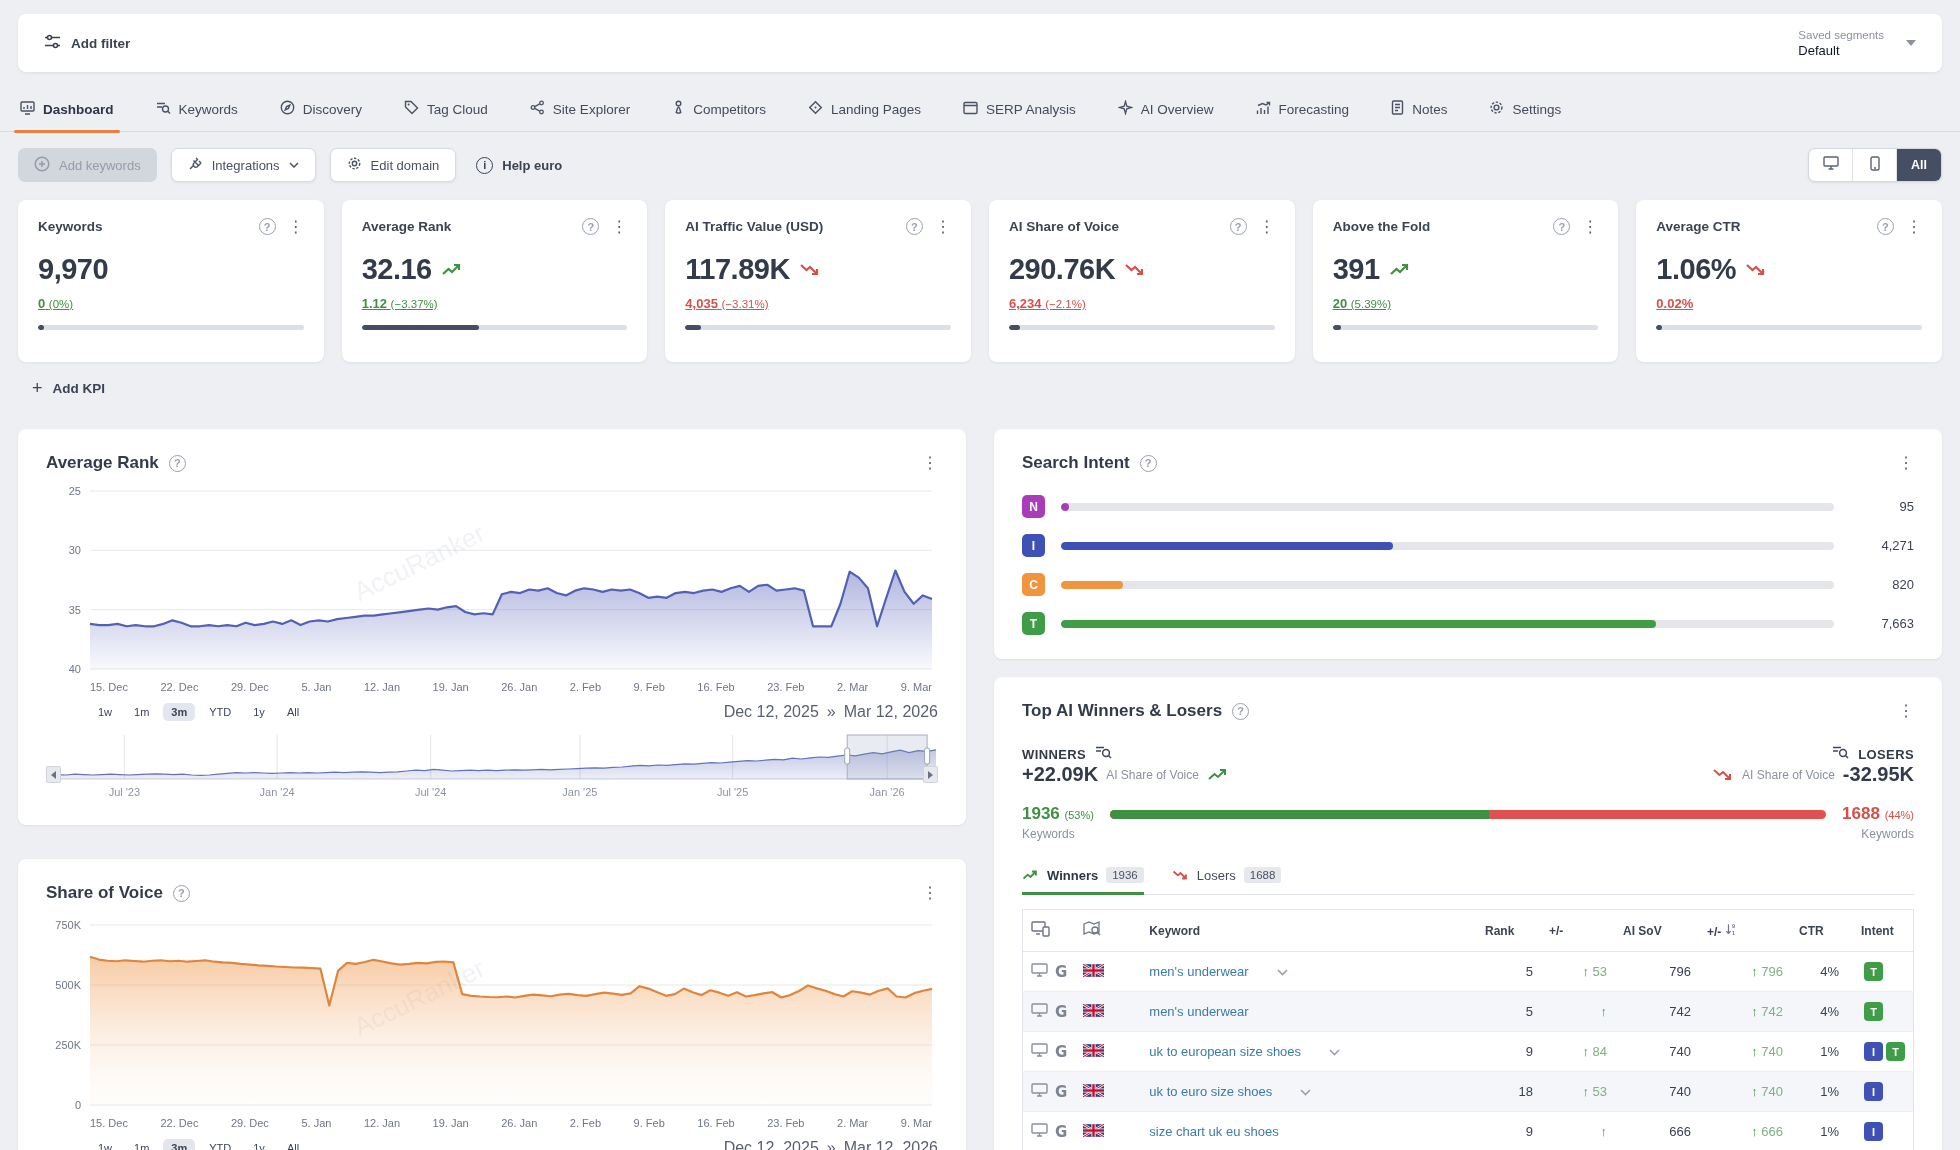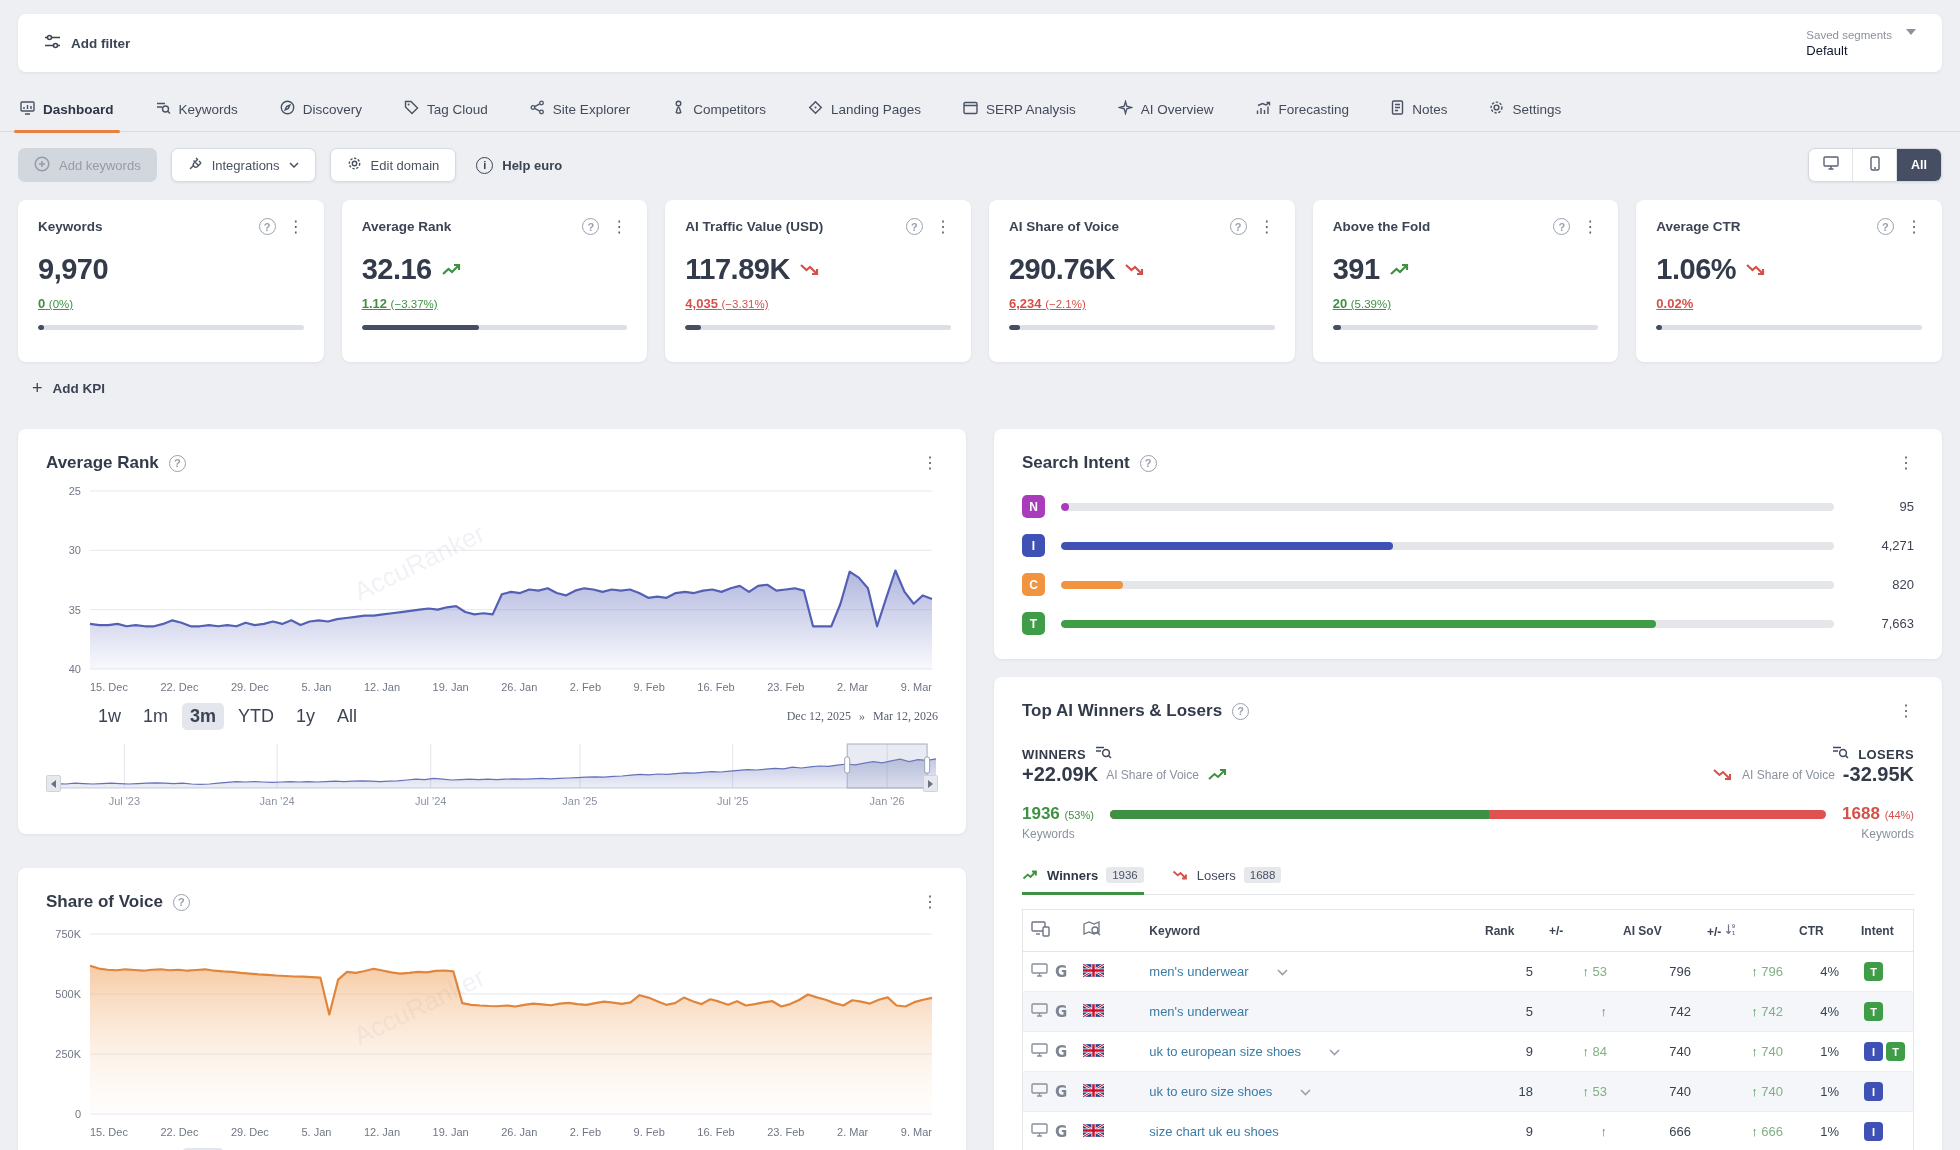--- a/index.html
+++ b/index.html
@@ -4,21 +4,21 @@
 <style>
   * { margin:0; padding:0; box-sizing:border-box; }
   html,body { width:1960px; height:1150px; overflow:hidden; background:#edeff3;
     font-family:"Liberation Sans", sans-serif; color:#39414f; }
   .shadow { box-shadow:0 1px 3px rgba(20,30,50,.07); }
 
   
   .filter-bar { margin:14px 18px 0; height:58px; background:#fff; border-radius:8px;
     display:flex; align-items:center; padding:0 26px; justify-content:space-between; }
   .addfilter { display:flex; align-items:center; gap:10px; font-size:13.5px; font-weight:600; color:#3c4454; cursor:pointer; }
-  .segments { display:flex; align-items:flex-start; gap:14px; cursor:pointer; }
+  .segments { display:flex; align-items:center; gap:22px; cursor:pointer; }
   .segments .lines { text-align:left; }
   .segments .l1 { font-size:11.5px; color:#8b919e; }
   .segments .l2 { font-size:13px; color:#0f172a; margin-top:2px; }
   .caret { width:0; height:0; border-left:5px solid transparent; border-right:5px solid transparent; border-top:6px solid #8b919e; }
 
   
   .tabs { margin-top:24px; padding:0 18px; display:flex; gap:38px; border-bottom:1px solid #d8dce2; }
   .tab { display:flex; align-items:center; gap:8px; font-size:13.5px; color:#434b5b;
     padding:4px 2px 13px; cursor:pointer; position:relative; }
   .tab svg { stroke:#4a5264; }
@@ -70,23 +70,23 @@
   .panel-title { font-size:17px; font-weight:700; color:#333b4b; }
   .panel-head .spacer { flex:1; }
 
   .chart-host { width:100%; position:relative; }
   .chart-host.rank { height:190px; margin-top:12px; }
   .chart-host.sov  { height:192px; margin-top:16px; }
   .xlabels { display:flex; justify-content:space-between; padding-left:44px; padding-right:6px;
     font-size:11px; color:#6f7684; margin-top:6px; }
   .controls { display:flex; align-items:center; margin-top:10px; padding-left:44px; }
   .ranges { display:flex; gap:6px; align-items:center; }
-  .rbtn { font-size:18px; color:#3c4454; padding:3px 8px; border-radius:5px; cursor:pointer; }
+  .rbtn { font-size:11px; color:#3c4454; padding:3px 8px; border-radius:5px; cursor:pointer; }
   .rbtn.active { background:#e3e6ec; font-weight:700; }
-  .daterange { margin-left:auto; font-size:12px; color:#59606f; display:flex; gap:8px; align-items:center;font-family:Liberation Serif, serif; }
+  .daterange { margin-left:auto; font-size:16px; color:#59606f; display:flex; gap:8px; align-items:center; }
   .brush-wrap { position:relative; margin-top:12px; }
   .chart-host.brush { height:68px; }
   .b-arrow { position:absolute; width:15px; height:17px; background:#e7e9ee; border:1px solid #cfd3da;
     display:flex; align-items:center; justify-content:center; bottom:18px; cursor:pointer; border-radius:2px; }
   .b-arrow.left { left:0; } .b-arrow.right { right:0; }
   .tri-l { width:0;height:0;border-top:4px solid transparent;border-bottom:4px solid transparent;border-right:5px solid #6a7180; }
   .tri-r { width:0;height:0;border-top:4px solid transparent;border-bottom:4px solid transparent;border-left:5px solid #6a7180; }
 
   .gap1 { height:34px; } .gap2 { height:18px; }
 

